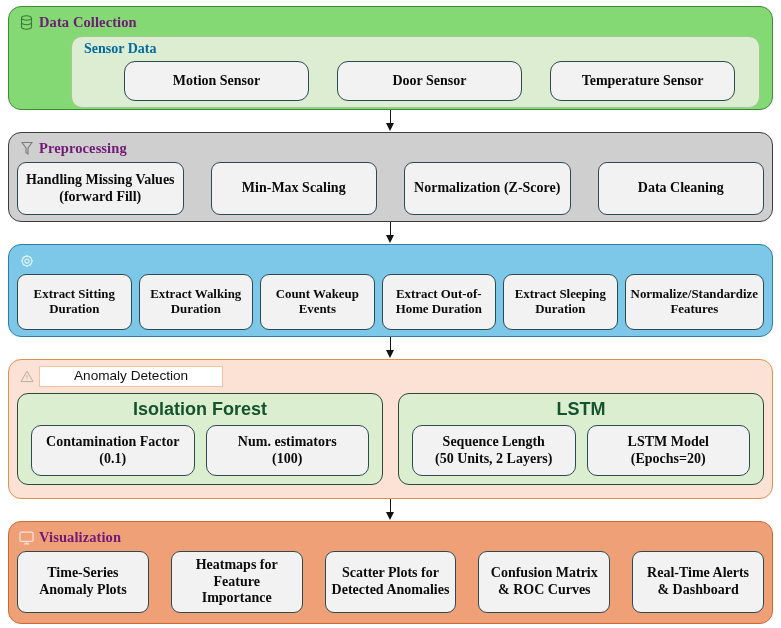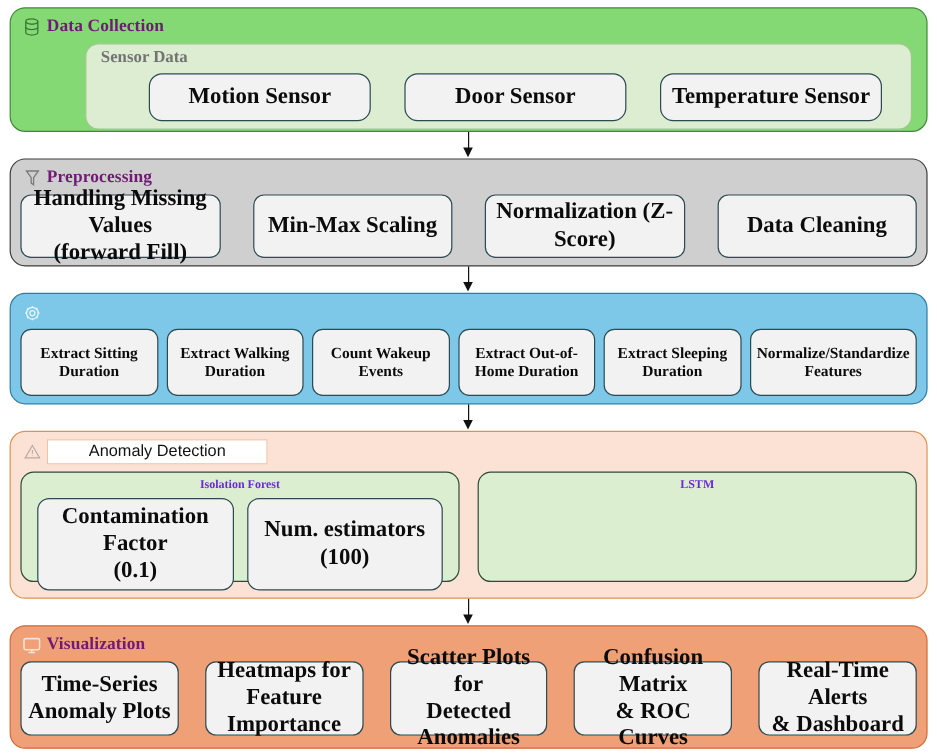--- a/index.html
+++ b/index.html
@@ -66,21 +66,21 @@
     box-sizing: border-box;
     background: #f2f2f2;
     border: 1.7px solid #2c4a52;
     border-radius: 9px;
     display: flex;
     align-items: center;
     justify-content: center;
     text-align: center;
     font-family: "Liberation Serif", serif;
     font-weight: bold;
-    font-size: 19px;
+    font-size: 14px;
     line-height: 1.18;
     color: #0b0b0b;
     padding: 4px 5px;
     white-space: pre-line;
   }
 
   
   .stage-data-collection {
     background: #84d975;
     border-color: #3f8a37;
@@ -92,21 +92,21 @@
     border: 1.4px solid #9fc98d;
     border-radius: 11px;
     margin: 0 4px 0 54px;
     padding: 3px 10px 8px 10px;
     height: 72px;
   }
   .sensor-panel-title {
     font-family: "Liberation Serif", serif;
     font-weight: bold;
     font-size: 14px;
-    color: #737373;
+    color: #0369a1;
     margin: 1px 0 4px 2px;
   }
   .sensor-panel .card-row { height: 40px; margin: 0 14px 0 42px; gap: 28px; }
   .sensor-panel .card { border-radius: 11px; }
 
   
   .stage-preprocessing {
     background: #cfcfcf;
     border-color: #3d3d3d;
     height: 90px;
@@ -149,24 +149,24 @@
     box-sizing: border-box;
     background: #dbeed0;
     border: 1.7px solid #2c4a38;
     border-radius: 11px;
     padding: 3px 9px 8px 9px;
     display: flex;
     flex-direction: column;
   }
   .model-panel-title {
     text-align: center;
-    font-family: Liberation Serif, serif;
+    font-family: Liberation Sans, sans-serif;
     font-weight: bold;
-    font-size: 10px;
-    color: #6d28d9;
+    font-size: 18px;
+    color: #14532d;
     margin: 2px 0 5px 0;
   }
   .model-panel .card-row { flex: 1 1 auto; gap: 11px; margin: 0 4px 0 4px; }
   .model-panel .card { border-radius: 10px; }
 
   
   .stage-visualization {
     background: #efa077;
     border-color: #d06a33;
     height: 103px;
@@ -303,20 +303,26 @@
         <div class="model-panel-title">Isolation Forest</div>
         <div class="card-row">
           <div class="card">Contamination Factor
 (0.1)</div>
           <div class="card">Num. estimators
 (100)</div>
         </div>
       </div>
       <div class="model-panel">
         <div class="model-panel-title">LSTM</div>
+        <div class="card-row">
+          <div class="card">Sequence Length
+(50 Units, 2 Layers)</div>
+          <div class="card">LSTM Model
+(Epochs=20)</div>
+        </div>
       </div>
     </div>
   </section>
 
   <div class="connector">
     <div class="line"></div>
     <div class="head"></div>
   </div>
 
   <section class="stage stage-visualization">

